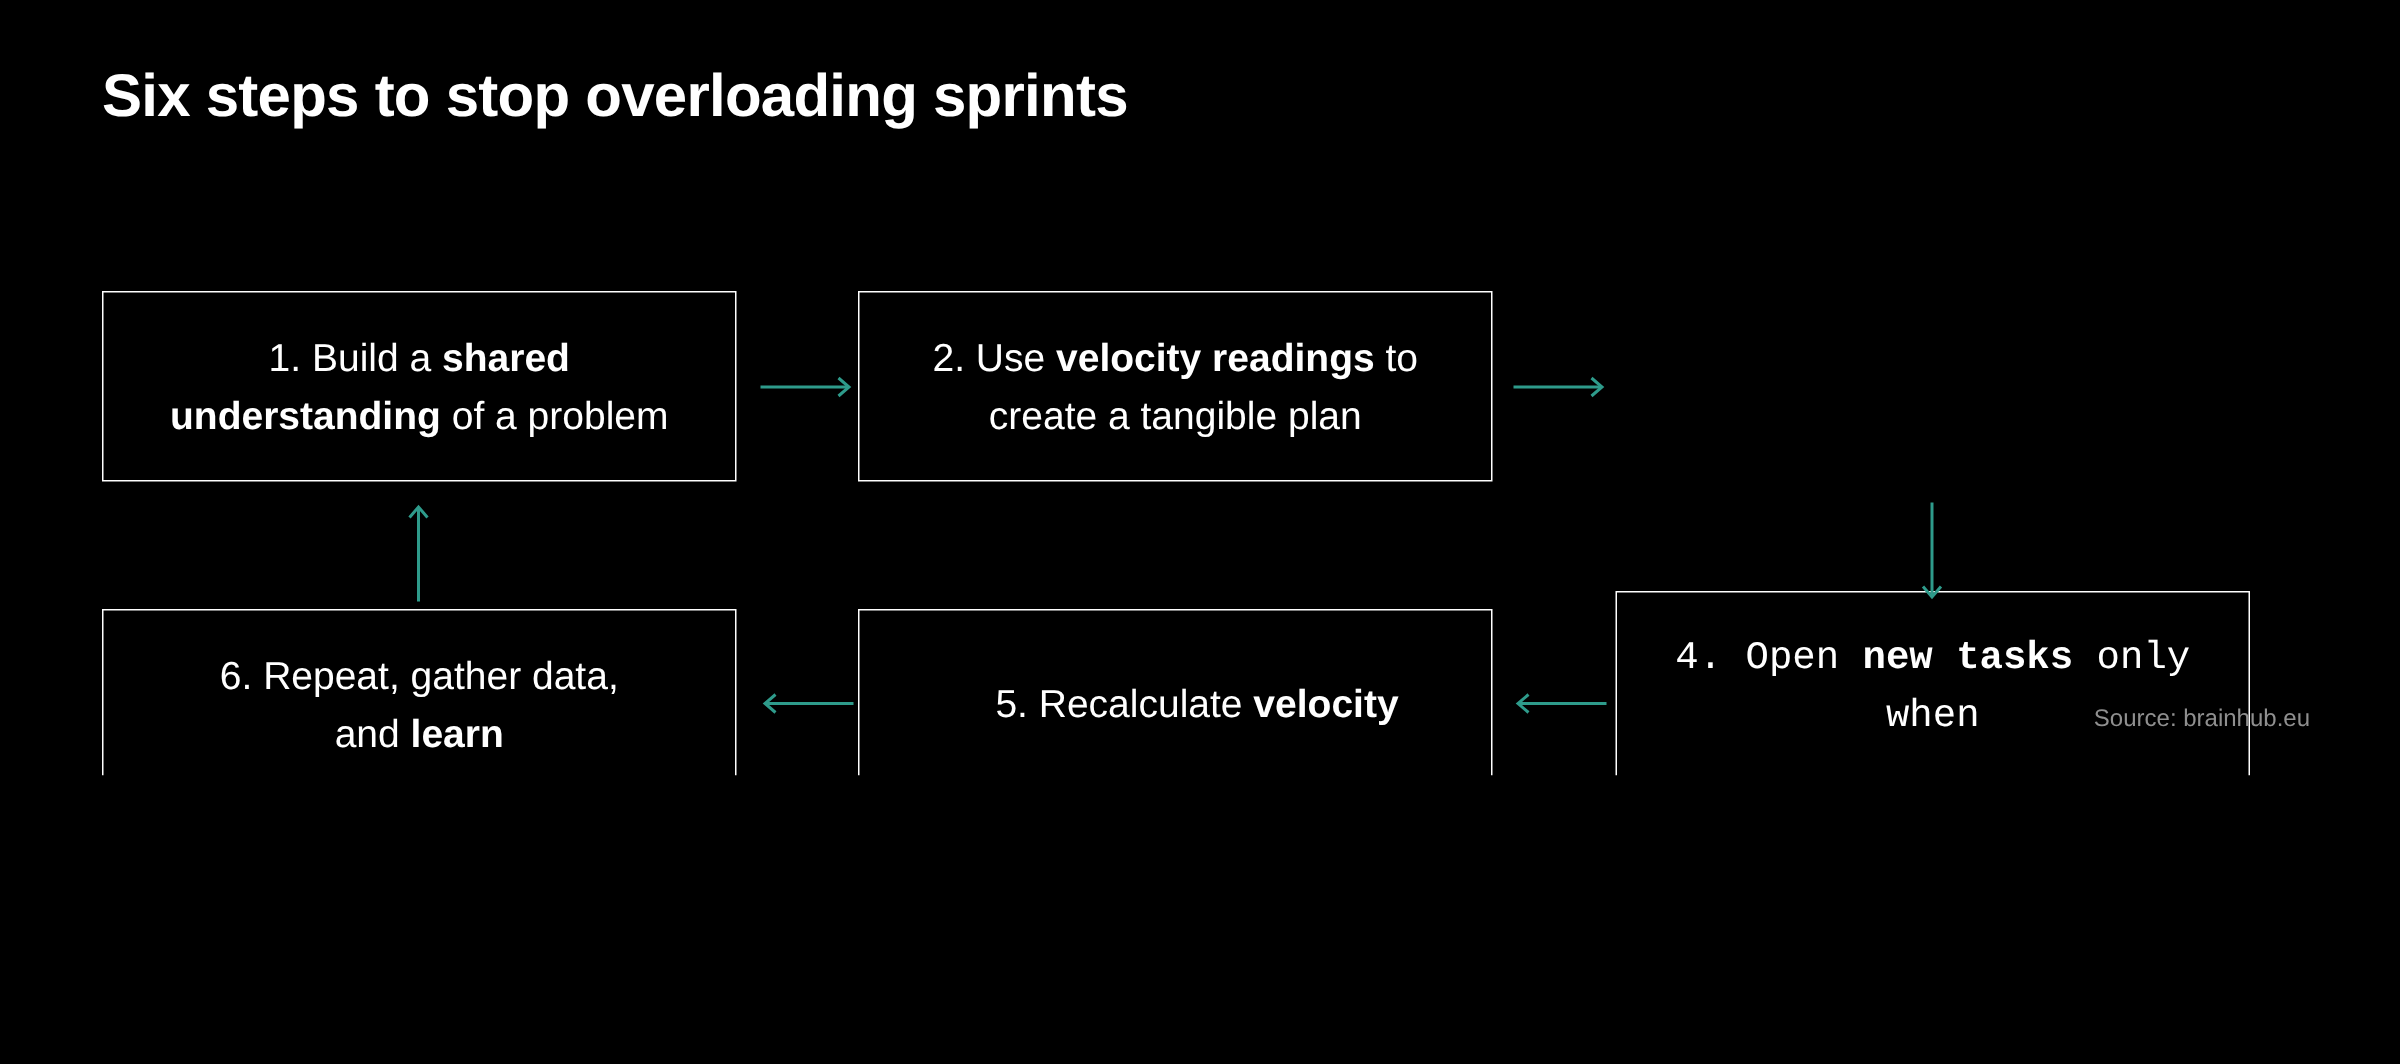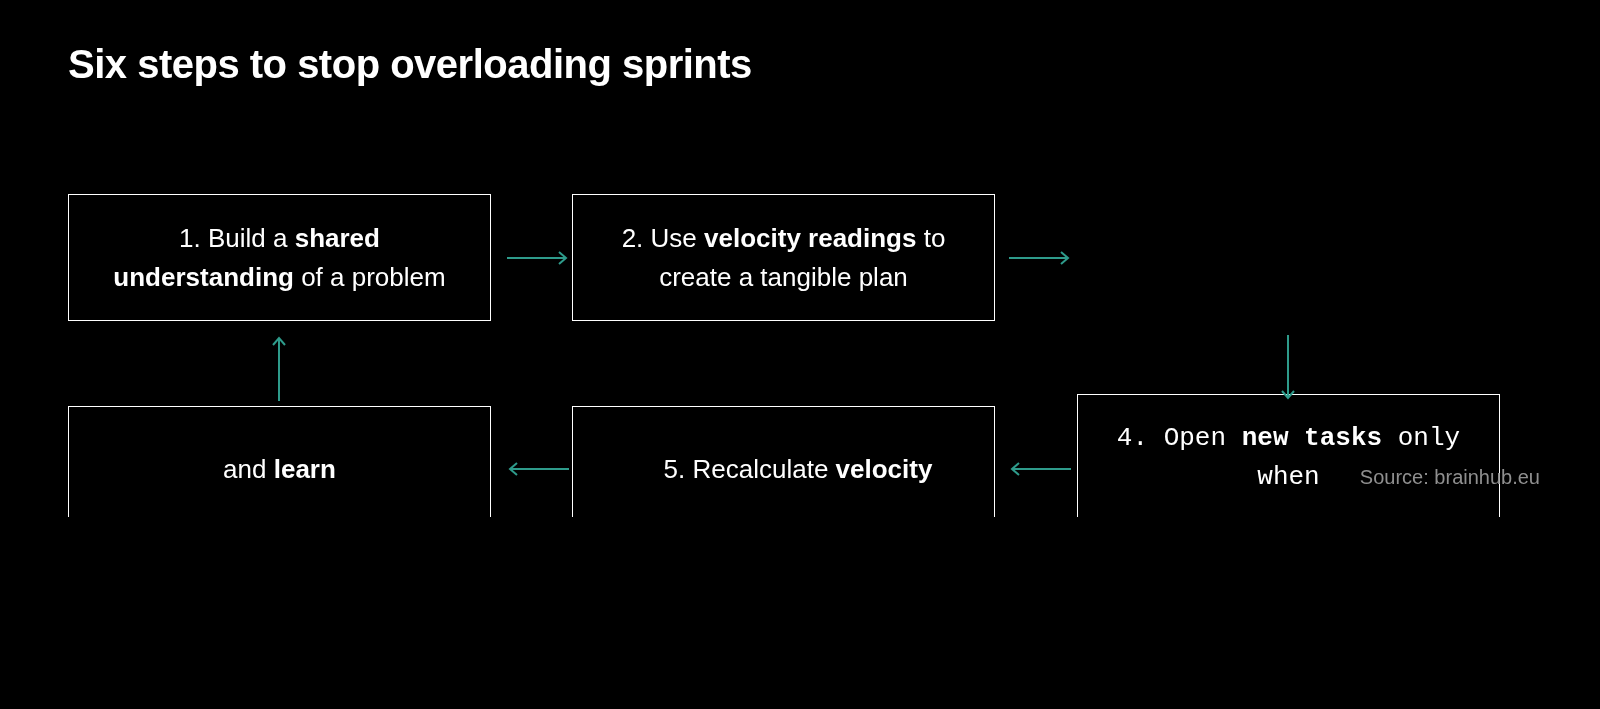--- a/index.html
+++ b/index.html
@@ -32,21 +32,21 @@
   .arrow{position:absolute;color:var(--arrow,#2f9c8c);line-height:0;}
   .arrow svg{display:block;}
   .arrow-1-2{left:506px;top:250px;}
   .arrow-2-3{left:1008px;top:250px;}
   .arrow-3-4{left:1280px;top:334px;}
   .arrow-4-5{left:1008px;top:461px;}
   .arrow-5-6{left:506px;top:461px;}
   .arrow-6-1{left:271px;top:334px;}
   .source{
     position:absolute;right:60px;bottom:28px;
-    font-size:20px;color:var(--source-text,#909090);
+    font-size:16px;color:var(--source-text,#909090);
   }
 </style>
 </head>
 <body>
 
 <div class="canvas">
 
   <h1 class="title">Six steps to stop overloading sprints</h1>
 
   <div class="box pos-r1c1">
@@ -62,20 +62,21 @@
 
   <div class="box pos-r2c3">
     <div class="line"><span>4. Open </span><span class="b">new tasks</span><span> only when</span></div>
   </div>
 
   <div class="box pos-r2c2">
     <div class="line"><span>5. Recalculate </span><span class="b">velocity</span></div>
   </div>
 
   <div class="box pos-r2c1">
+    <div class="line"><span>6. Repeat, gather data,</span></div>
     <div class="line"><span>and </span><span class="b">learn</span></div>
   </div>
 
   <span class="arrow arrow-1-2">
     <svg width="64" height="16" viewBox="0 0 64 16">
         <line x1="1" y1="8" x2="60" y2="8" stroke="currentColor" stroke-width="2"></line>
         <polyline points="53,2 60,8 53,14" fill="none" stroke="currentColor" stroke-width="2"></polyline>
       </svg>
   </span>
   <span class="arrow arrow-2-3">

